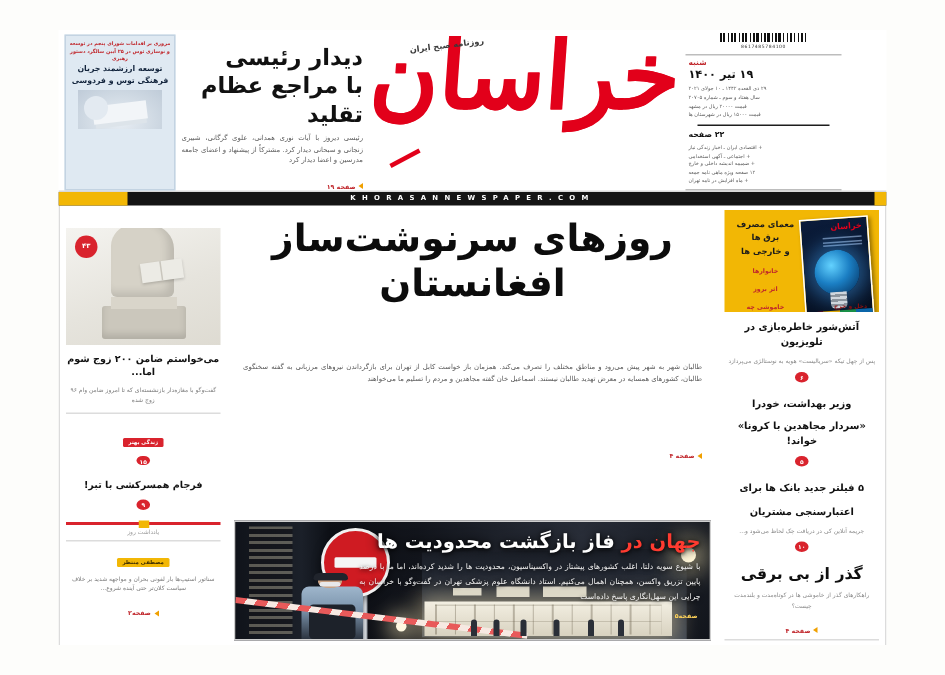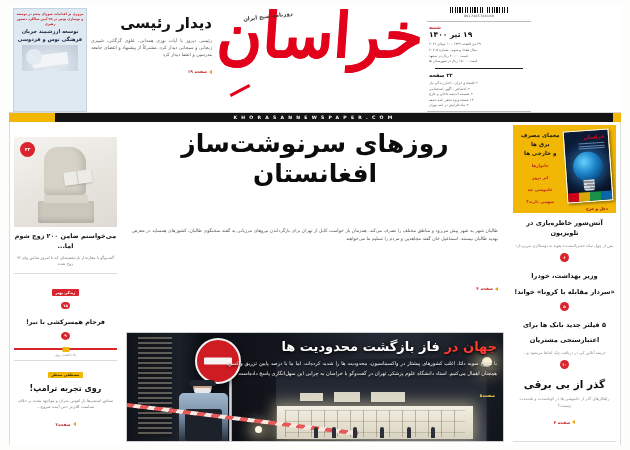--- a/index.html
+++ b/index.html
@@ -11,22 +11,22 @@
   }
   .page {
     position: relative;
     width: 630px; height: 450px;
     background: #fdfdfb;
     display: flex;
     flex-direction: column;
   }
   .page-inner {
     position: relative;
-    width: 612px; height: 440px;
-    margin: 5px auto;
+    width: 552px; height: 440px;
+    margin: 20px auto;
     background: #ffffff;
     display: flex;
     flex-direction: column;
     overflow: hidden;
   }
 
   
   .masthead {
     position: relative;
     height: 108px;
@@ -498,20 +498,21 @@
     <div class="masthead">
 
       <div class="mh-right">
         <div class="promo-box">
           <div class="promo-kicker">مروری بر اقدامات شورای پنجم در توسعه و نوسازی توس در ۲۵ آیین سالگرد دستور رهبری</div>
           <div class="promo-title">توسعه ارزشمند جریان فرهنگی توس و فردوسی</div>
           <div class="promo-art"></div>
         </div>
         <div class="mh-lead">
           <div class="lead-l1">دیدار رئیسی</div>
+          <div class="lead-l2">با مراجع عظام تقلید</div>
           <div class="lead-sub">رئیسی دیروز با آیات نوری همدانی، علوی گرگانی، شبیری زنجانی و سبحانی دیدار کرد. مشترکاً از پیشنهاد و اعضای جامعه مدرسین و اعضا دیدار کرد</div>
           <div class="page-ref">
             <span class="caret"></span>
             <span>صفحه ۱۹</span>
           </div>
         </div>
       </div>
 
       <div class="mh-logo">
         <div class="logo-word">خراسان</div>
@@ -573,21 +574,20 @@
         <div class="num-dot">۱۵</div>
 
         <div class="r-head">فرجام همسرکشی با تبر!</div>
         <div class="num-dot">۹</div>
 
         <div class="rdd-bar"></div>
         <div class="rdd-label">یادداشت روز</div>
         <div class="center">
           <span class="tag-yellow">مصطفی منتظر</span>
         </div>
-        <div class="r-title-big">روی تجربه ترامپ!</div>
         <div class="r-sub">سناتور استیپ‌ها بار لفونی بحران و مواجهه شدید بر خلاف سیاست کلان‌تر حتی آینده شروع...</div>
         <div class="center">
           <span class="page-ref">
             <span class="caret"></span>
             <span>صفحه۲</span>
           </span>
         </div>
       </div>
 
       <div class="col-center">
@@ -669,21 +669,21 @@
             <span class="caret"></span>
             <span>دخل و خرج</span>
           </div>
         </div>
 
         <div class="l-head">آتش‌شور خاطره‌بازی در تلویزیون</div>
         <div class="l-sub">پس از چهل تیکه «سریالیست» هویه به نوستالژی می‌پردازد</div>
         <div class="num-dot">۶</div>
 
         <div class="l-head">وزیر بهداشت، خودرا</div>
-        <div class="l-head">«سردار مقابله با کرونا» خواند!</div>
+        <div class="l-head">«سردار مجاهدین با کرونا» خواند!</div>
         <div class="num-dot">۵</div>
 
         <div class="l-head">۵ فیلتر جدید بانک ها برای</div>
         <div class="l-head">اعتبارسنجی مشتریان</div>
         <div class="l-sub">جریمه آنلاین کی در دریافت چک لحاظ می‌شود و...</div>
         <div class="num-dot">۱۰</div>
 
         <div class="l-title-big">گذر از بی برقی</div>
         <div class="l-sub">راهکارهای گذر از خاموشی ها در کوتاه‌مدت و بلندمدت چیست؟</div>
         <div class="center">

